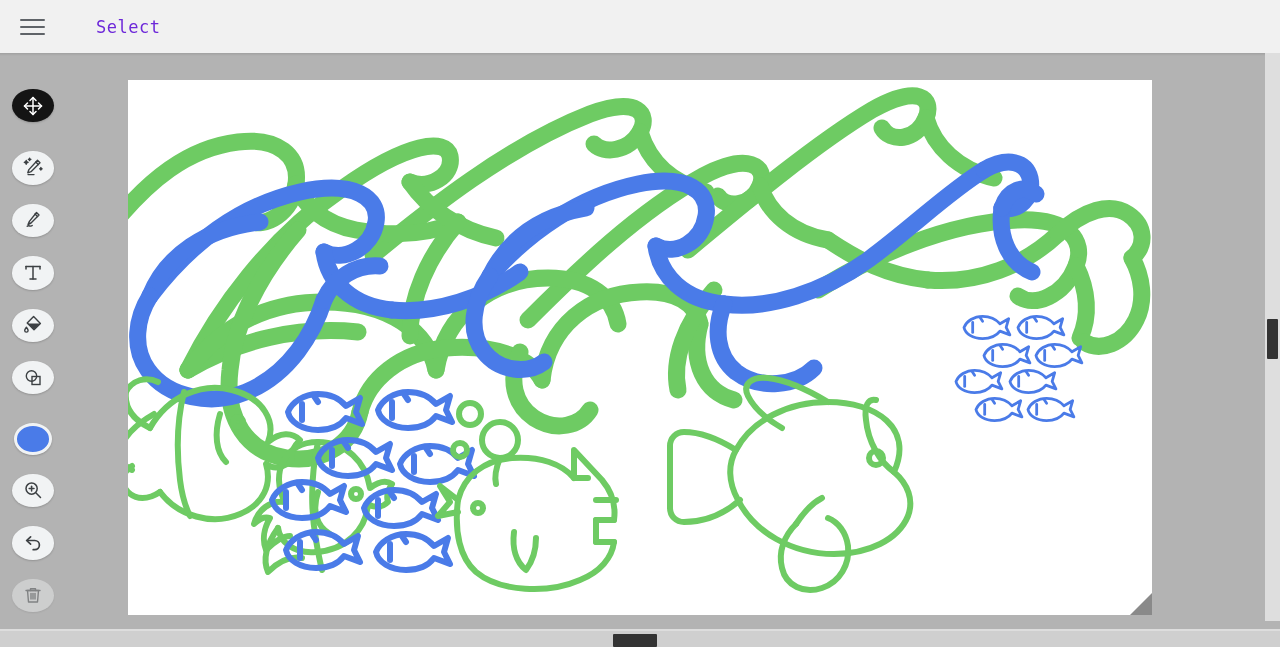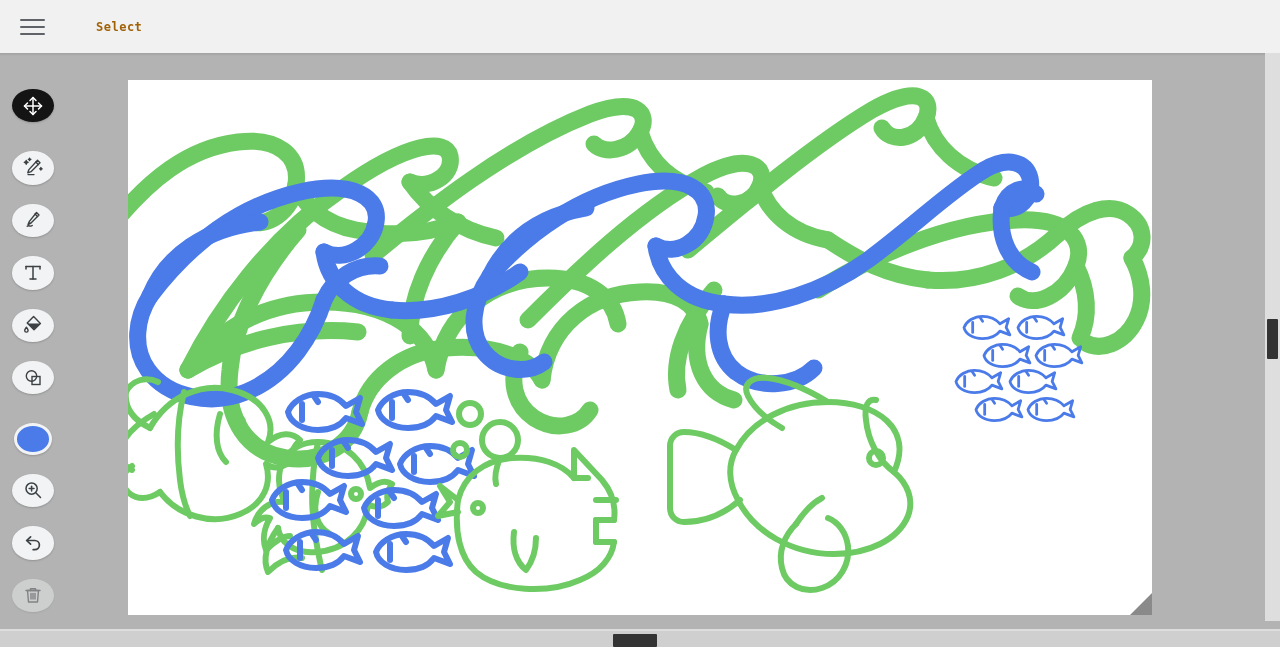--- a/index.html
+++ b/index.html
@@ -17,21 +17,21 @@
     box-sizing:border-box;
   }
   .hamburger{
     width:44px;height:44px;margin-left:10px;
     display:flex;flex-direction:column;justify-content:center;
     align-items:center;gap:5px;cursor:pointer;
   }
   .hamburger span{display:block;width:25px;height:2px;background:#5f6368;border-radius:1px;}
   .header-title{
     margin-left:42px;font-family:"DejaVu Sans Mono","Liberation Mono",monospace;
-    font-size:12px;color:#a16207;letter-spacing:0.5px;font-weight:bold;
+    font-size:17px;color:#6d28d9;letter-spacing:0.5px;
   }
   .header-shadow{
     position:absolute;left:0;top:53px;width:1280px;height:3px;
     background:linear-gradient(to bottom, rgba(0,0,0,0.10), rgba(0,0,0,0));
   }
 
   
   .toolbar{
     position:absolute;left:0;top:56px;width:66px;height:575px;
     display:flex;flex-direction:column;align-items:center;

